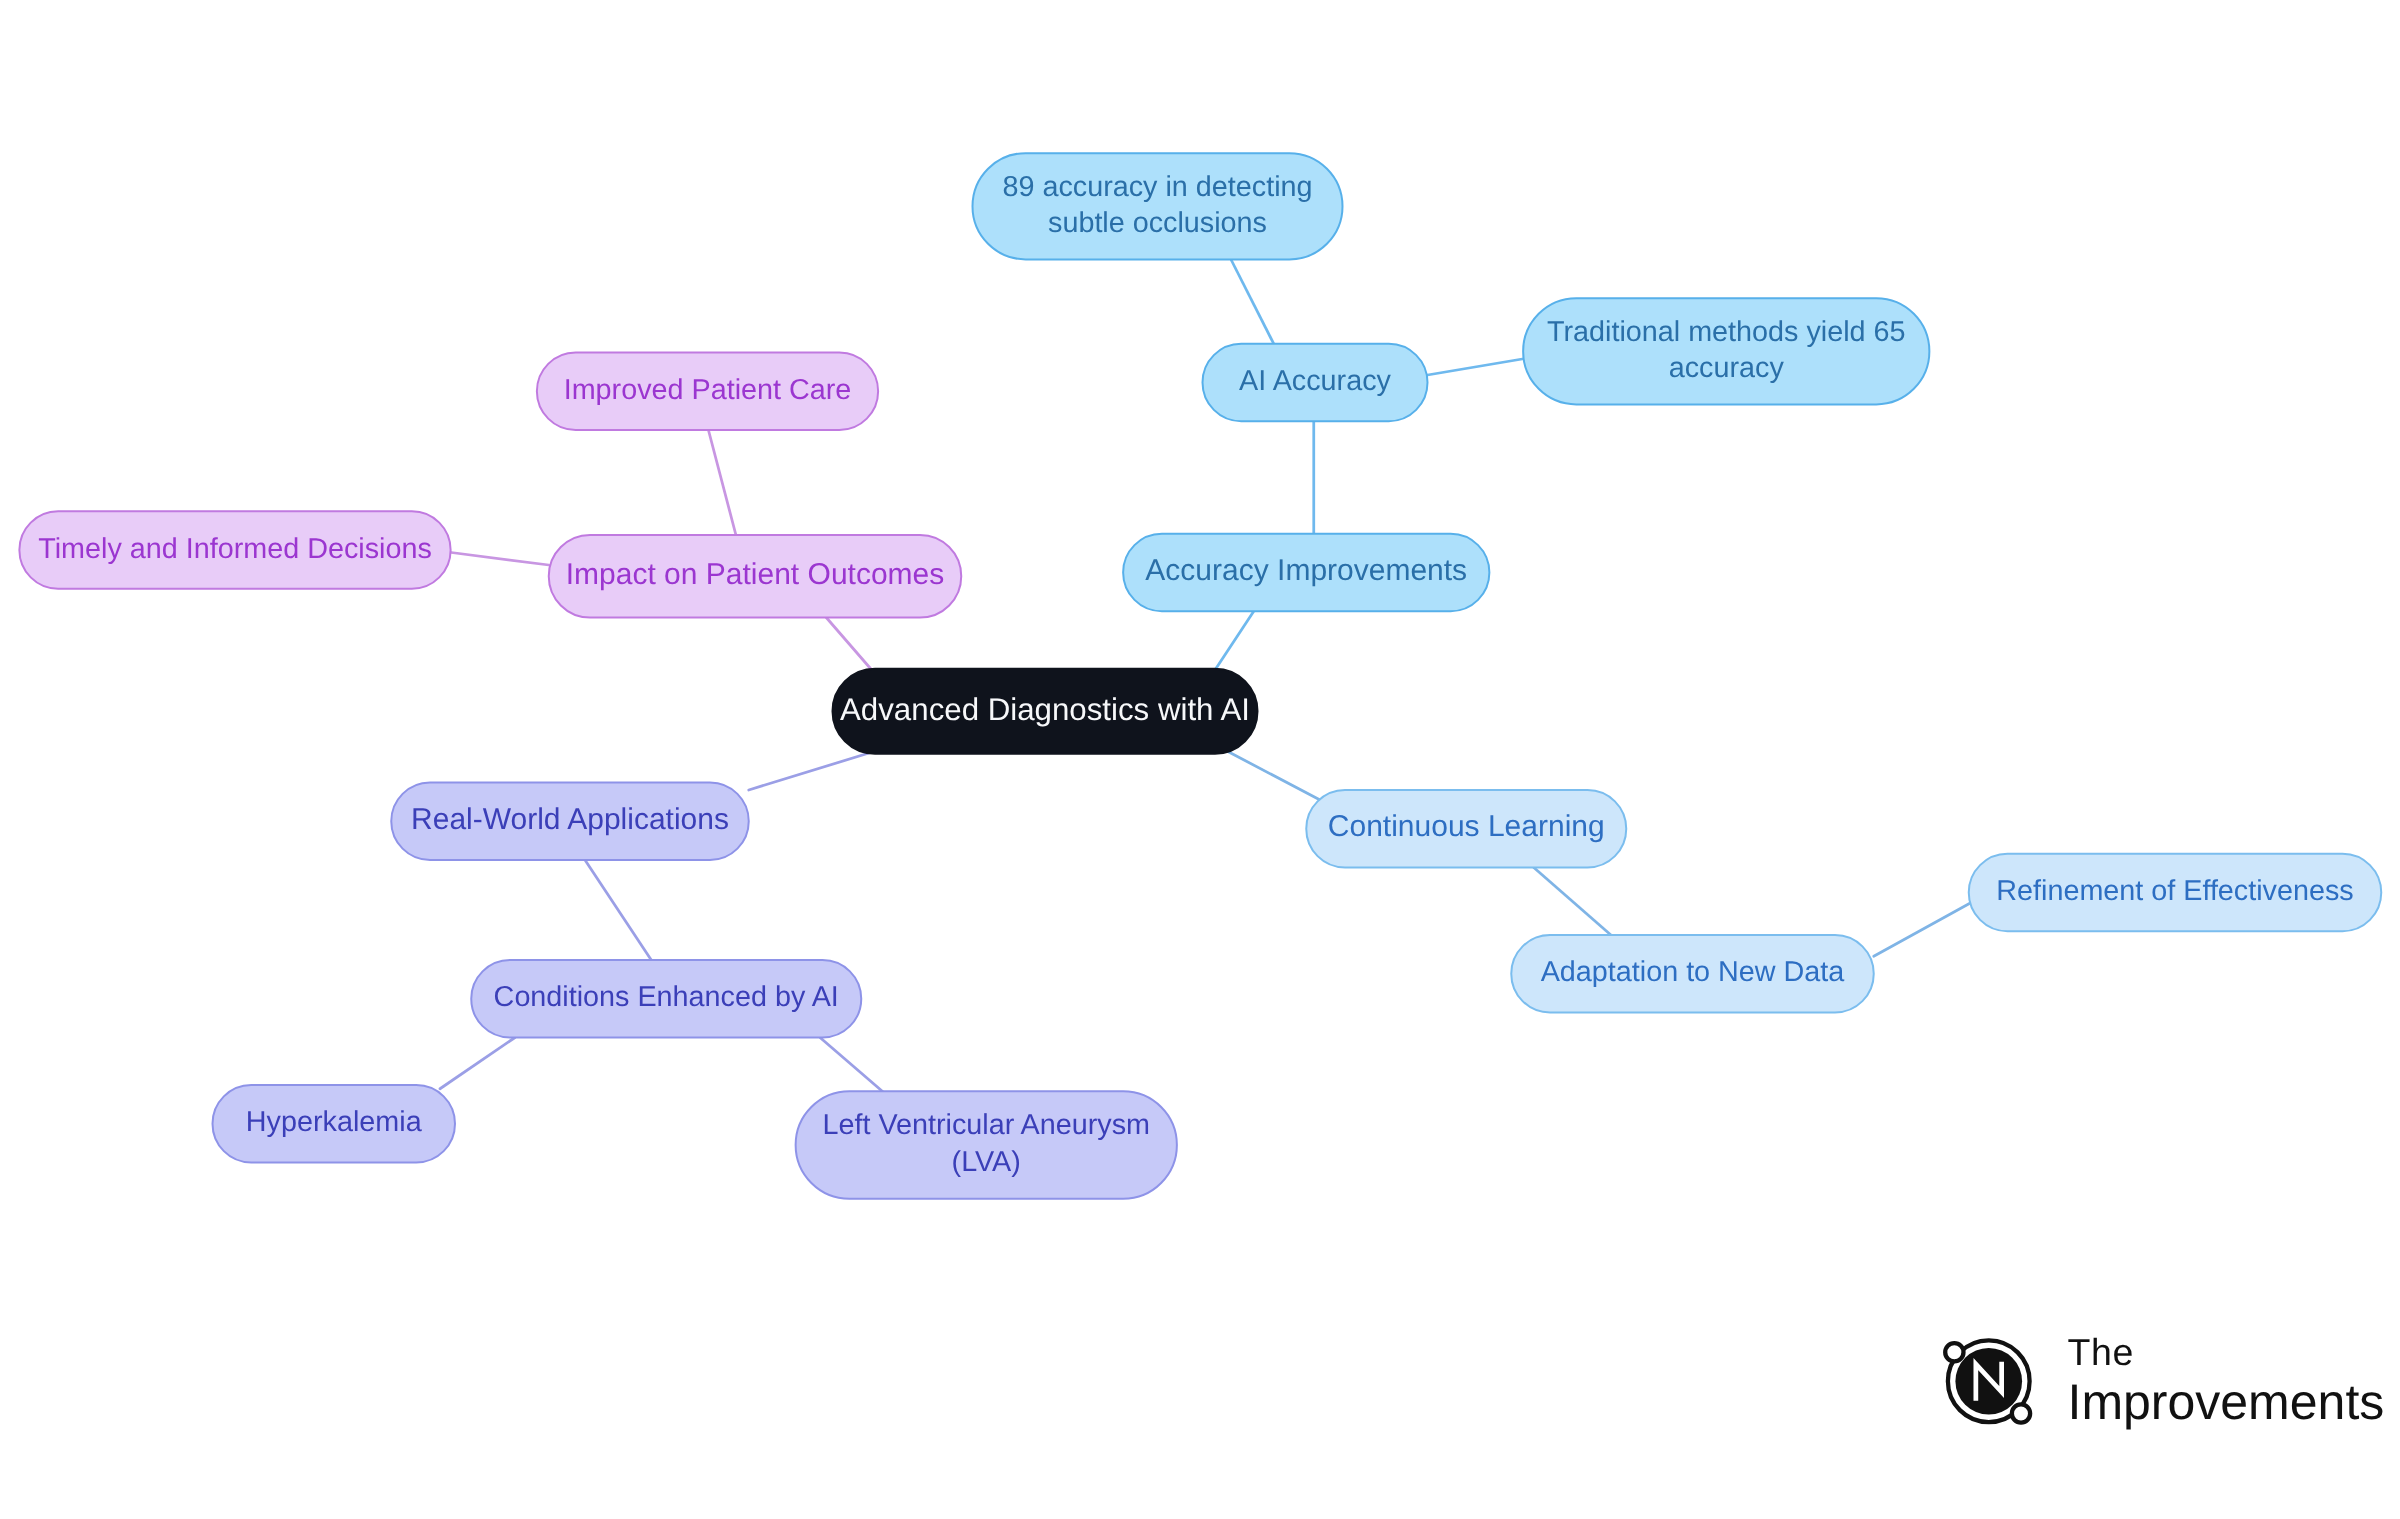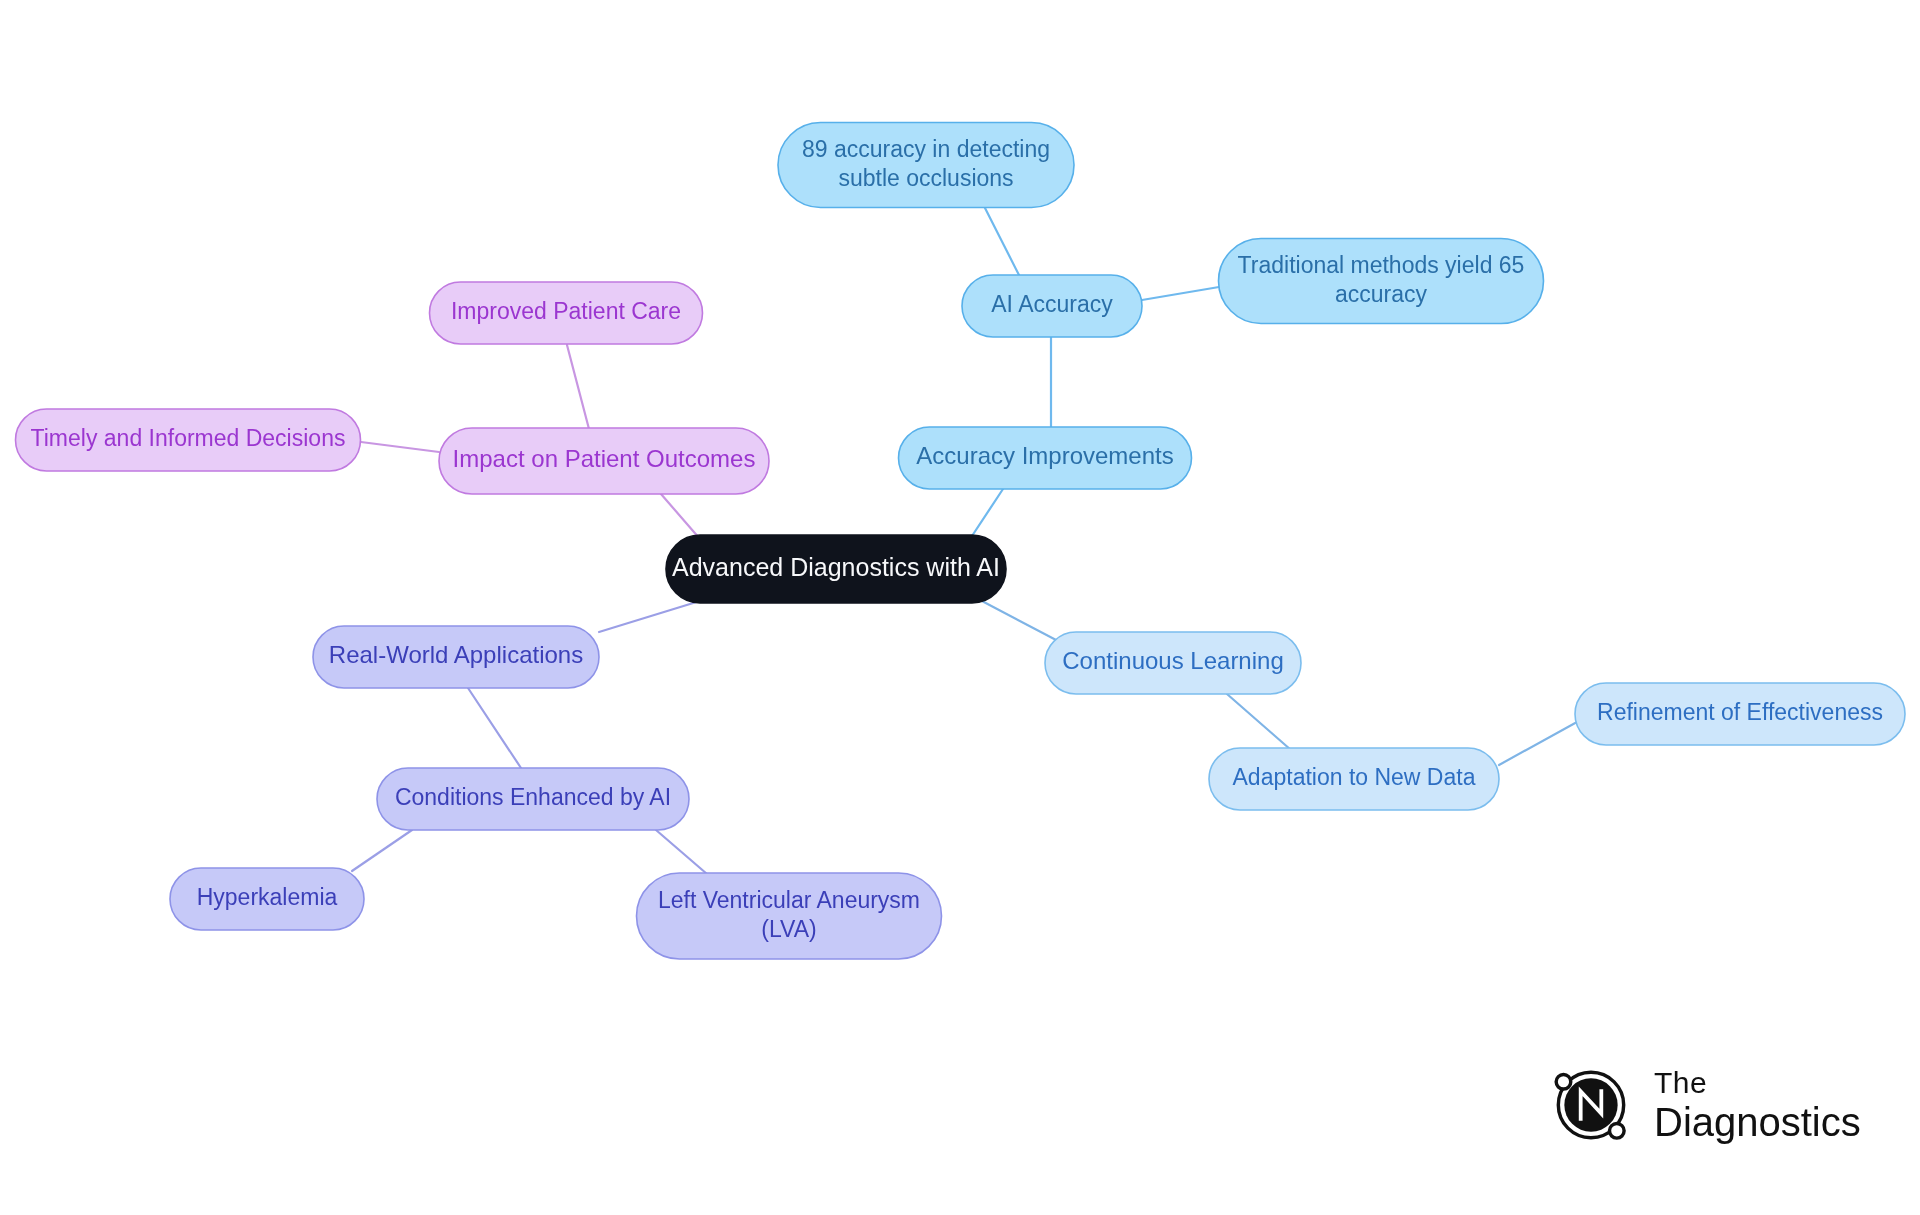--- a/index.html
+++ b/index.html
@@ -165,15 +165,15 @@
 <div id="logo-wrap">
   <svg id="logo-mark" viewBox="0 0 100 100" xmlns="http://www.w3.org/2000/svg">
     <circle cx="50" cy="50" r="38" fill="none" stroke="#111111" stroke-width="4"></circle>
     <circle cx="50" cy="50" r="31" fill="#111111"></circle>
     <path d="M38 66 L38 34 L62 60 L62 34" fill="none" stroke="#ffffff" stroke-width="4.4" stroke-linecap="square" stroke-linejoin="miter"></path>
     <circle cx="18" cy="23" r="8.5" fill="#ffffff" stroke="#111111" stroke-width="4"></circle>
     <circle cx="80" cy="80" r="8.5" fill="#ffffff" stroke="#111111" stroke-width="4"></circle>
   </svg>
   <div id="logo-text">
     <span class="line1">The</span>
-    <span class="line2">Diagnostics</span>
+    <span class="line2">Improvements</span>
   </div>
 </div>
 
 </body></html>

